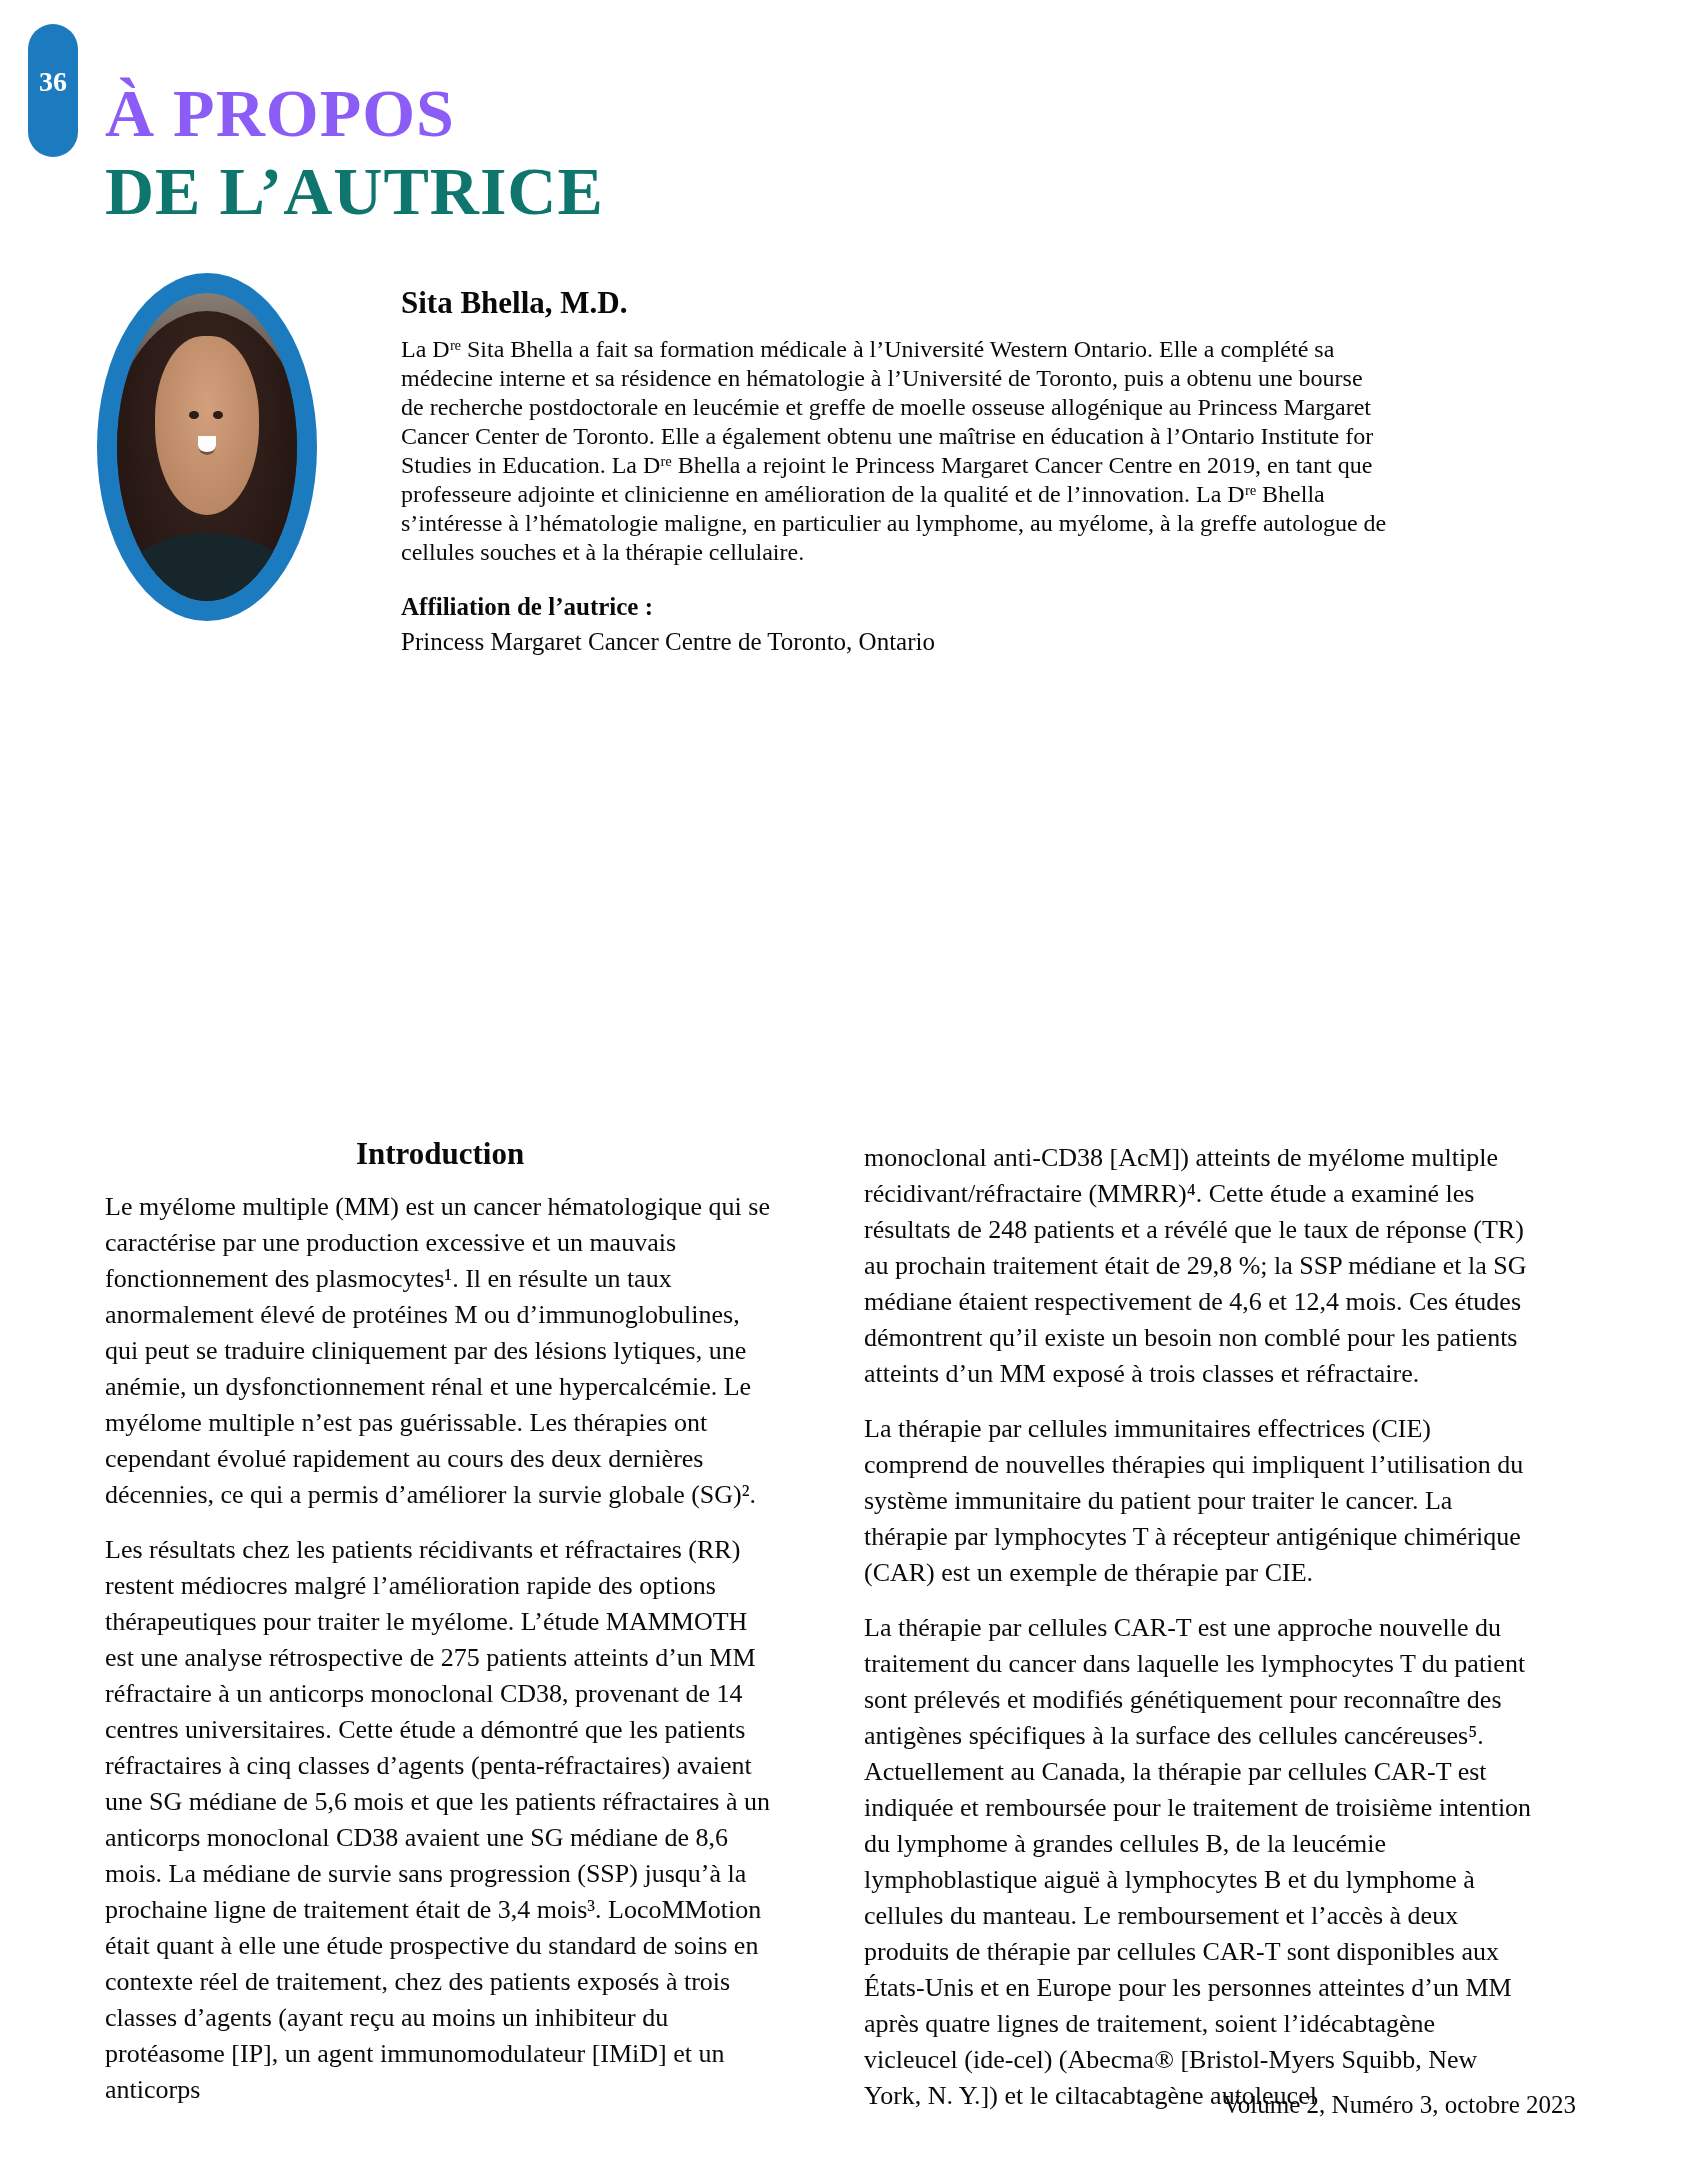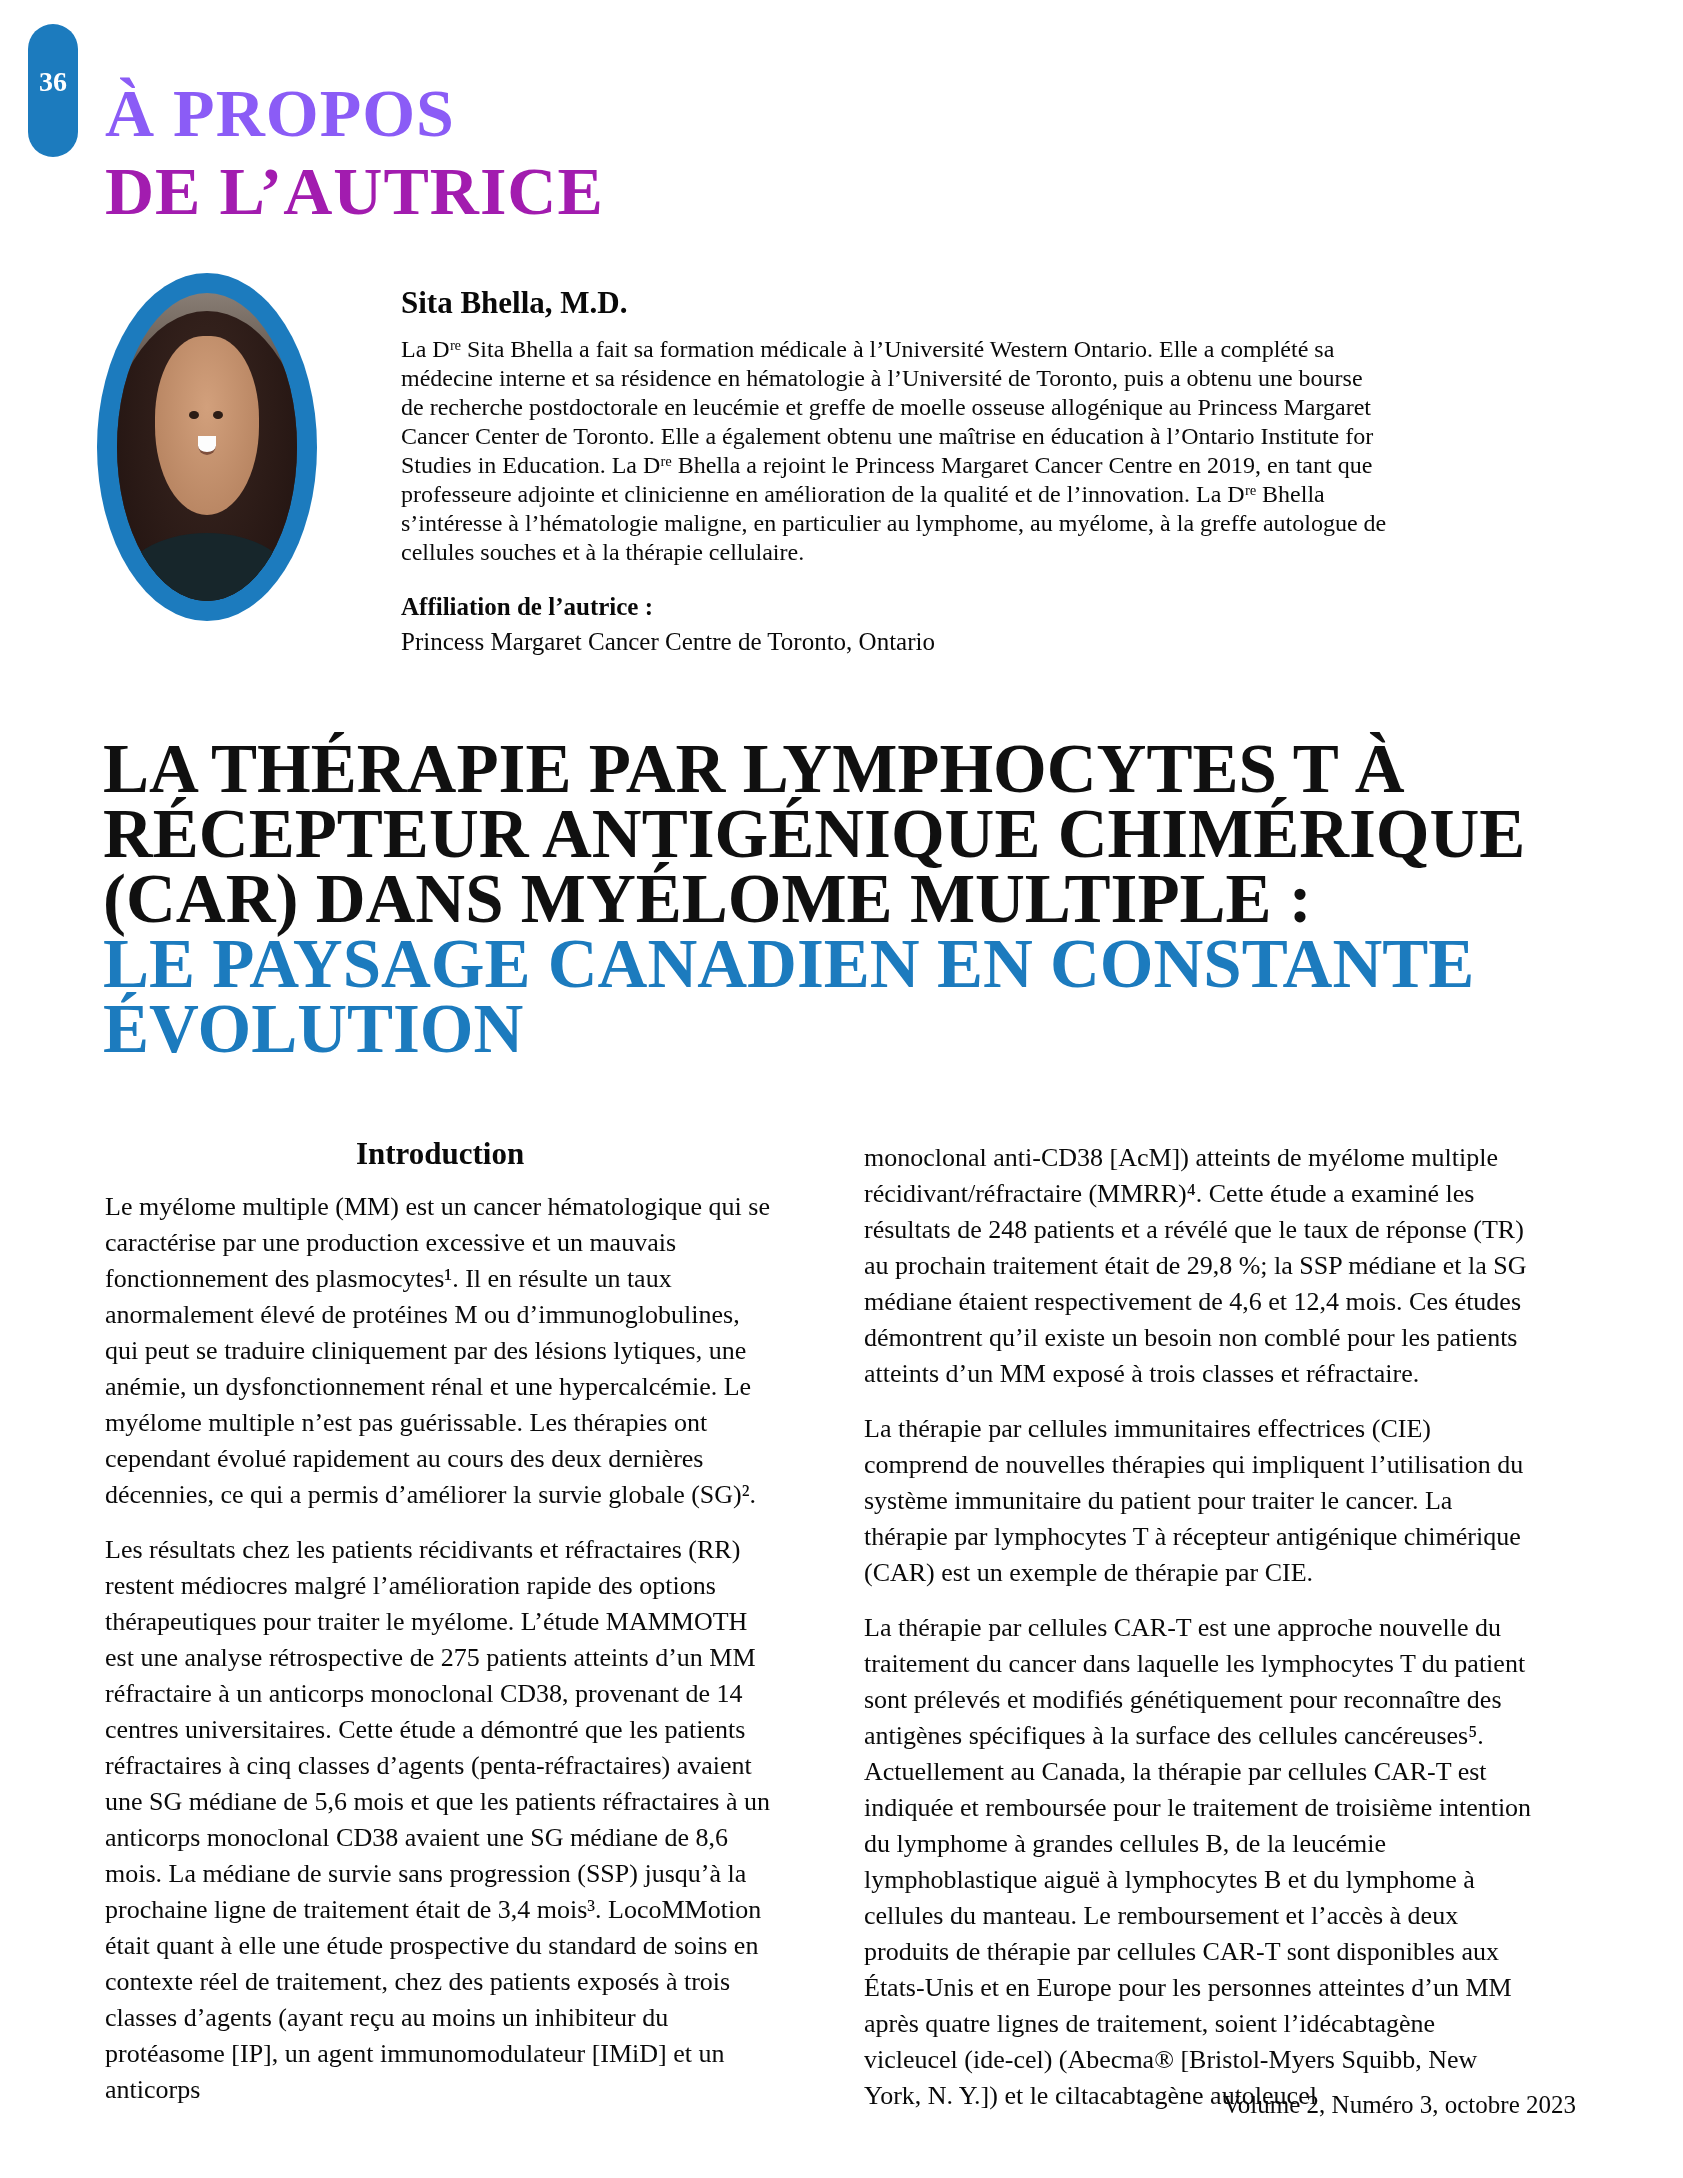--- a/index.html
+++ b/index.html
@@ -15,21 +15,21 @@
   
   .badge{
     position:absolute;left:28px;top:24px;width:50px;height:133px;
     background:#1c7bbe;border-radius:27px;
     display:flex;align-items:center;justify-content:center;
   }
   .badge span{color:#ffffff;font-weight:bold;font-size:28px;margin-top:-18px;}
   
   .about-header{position:absolute;left:105px;top:53px;line-height:78px;font-weight:bold;letter-spacing:1px;}
   .about-header .l1{display:block;font-size:68px;color:#8b5cf6;}
-  .about-header .l2{display:block;font-size:68px;color:#a21caf;}
+  .about-header .l2{display:block;font-size:68px;color:#0f766e;}
   
   .photo-ring{
     position:absolute;left:97px;top:273px;width:220px;height:348px;
     background:#1c7bbe;border-radius:50%;
   }
   .photo-inner{
     position:absolute;inset:20px;border-radius:50%;overflow:hidden;
     background:linear-gradient(180deg,#887d74 0%,#6d6158 18%,#41302a 30%,#2b1d18 100%);
   }
   .photo-hair{
@@ -103,29 +103,20 @@
     </div>
   </div>
 
   <section class="author-info">
     <h2 class="author-name">Sita Bhella, M.D.</h2>
     <p class="author-bio">La Dʳᵉ Sita Bhella a fait sa formation médicale à l’Université Western Ontario. Elle a complété sa médecine interne et sa résidence en hématologie à l’Université de Toronto, puis a obtenu une bourse de recherche postdoctorale en leucémie et greffe de moelle osseuse allogénique au Princess Margaret Cancer Center de Toronto. Elle a également obtenu une maîtrise en éducation à l’Ontario Institute for Studies in Education. La Dʳᵉ Bhella a rejoint le Princess Margaret Cancer Centre en 2019, en tant que professeure adjointe et clinicienne en amélioration de la qualité et de l’innovation. La Dʳᵉ Bhella s’intéresse à l’hématologie maligne, en particulier au lymphome, au myélome, à la greffe autologue de cellules souches et à la thérapie cellulaire.</p>
     <p class="aff-label">Affiliation de l’autrice :</p>
     <p class="aff-value">Princess Margaret Cancer Centre de Toronto, Ontario</p>
   </section>
 
-  <h2 class="article-title">
-    <span class="title-scale">
-      <span class="tl black">LA THÉRAPIE PAR LYMPHOCYTES T À</span>
-      <span class="tl black">RÉCEPTEUR ANTIGÉNIQUE CHIMÉRIQUE</span>
-      <span class="tl black">(CAR) DANS MYÉLOME MULTIPLE :</span>
-      <span class="tl blue">LE PAYSAGE CANADIEN EN CONSTANTE</span>
-      <span class="tl blue">ÉVOLUTION</span>
-    </span>
-  </h2>
 
   <div class="columns">
     <div class="col col-left">
       <h3>Introduction</h3>
       <p>Le myélome multiple (MM) est un cancer hématologique qui se caractérise par une production excessive et un mauvais fonctionnement des plasmocytes¹. Il en résulte un taux anormalement élevé de protéines M ou d’immunoglobulines, qui peut se traduire cliniquement par des lésions lytiques, une anémie, un dysfonctionnement rénal et une hypercalcémie. Le myélome multiple n’est pas guérissable. Les thérapies ont cependant évolué rapidement au cours des deux dernières décennies, ce qui a permis d’améliorer la survie globale (SG)².</p>
       <p>Les résultats chez les patients récidivants et réfractaires (RR) restent médiocres malgré l’amélioration rapide des options thérapeutiques pour traiter le myélome. L’étude MAMMOTH est une analyse rétrospective de 275 patients atteints d’un MM réfractaire à un anticorps monoclonal CD38, provenant de 14 centres universitaires. Cette étude a démontré que les patients réfractaires à cinq classes d’agents (penta-réfractaires) avaient une SG médiane de 5,6 mois et que les patients réfractaires à un anticorps monoclonal CD38 avaient une SG médiane de 8,6 mois. La médiane de survie sans progression (SSP) jusqu’à la prochaine ligne de traitement était de 3,4 mois³. LocoMMotion était quant à elle une étude prospective du standard de soins en contexte réel de traitement, chez des patients exposés à trois classes d’agents (ayant reçu au moins un inhibiteur du protéasome [IP], un agent immunomodulateur [IMiD] et un anticorps</p>
     </div>
     <div class="col col-right">
       <p>monoclonal anti-CD38 [AcM]) atteints de myélome multiple récidivant/réfractaire (MMRR)⁴. Cette étude a examiné les résultats de 248 patients et a révélé que le taux de réponse (TR) au prochain traitement était de 29,8 %; la SSP médiane et la SG médiane étaient respectivement de 4,6 et 12,4 mois. Ces études démontrent qu’il existe un besoin non comblé pour les patients atteints d’un MM exposé à trois classes et réfractaire.</p>
       <p>La thérapie par cellules immunitaires effectrices (CIE) comprend de nouvelles thérapies qui impliquent l’utilisation du système immunitaire du patient pour traiter le cancer. La thérapie par lymphocytes T à récepteur antigénique chimérique (CAR) est un exemple de thérapie par CIE.</p>

